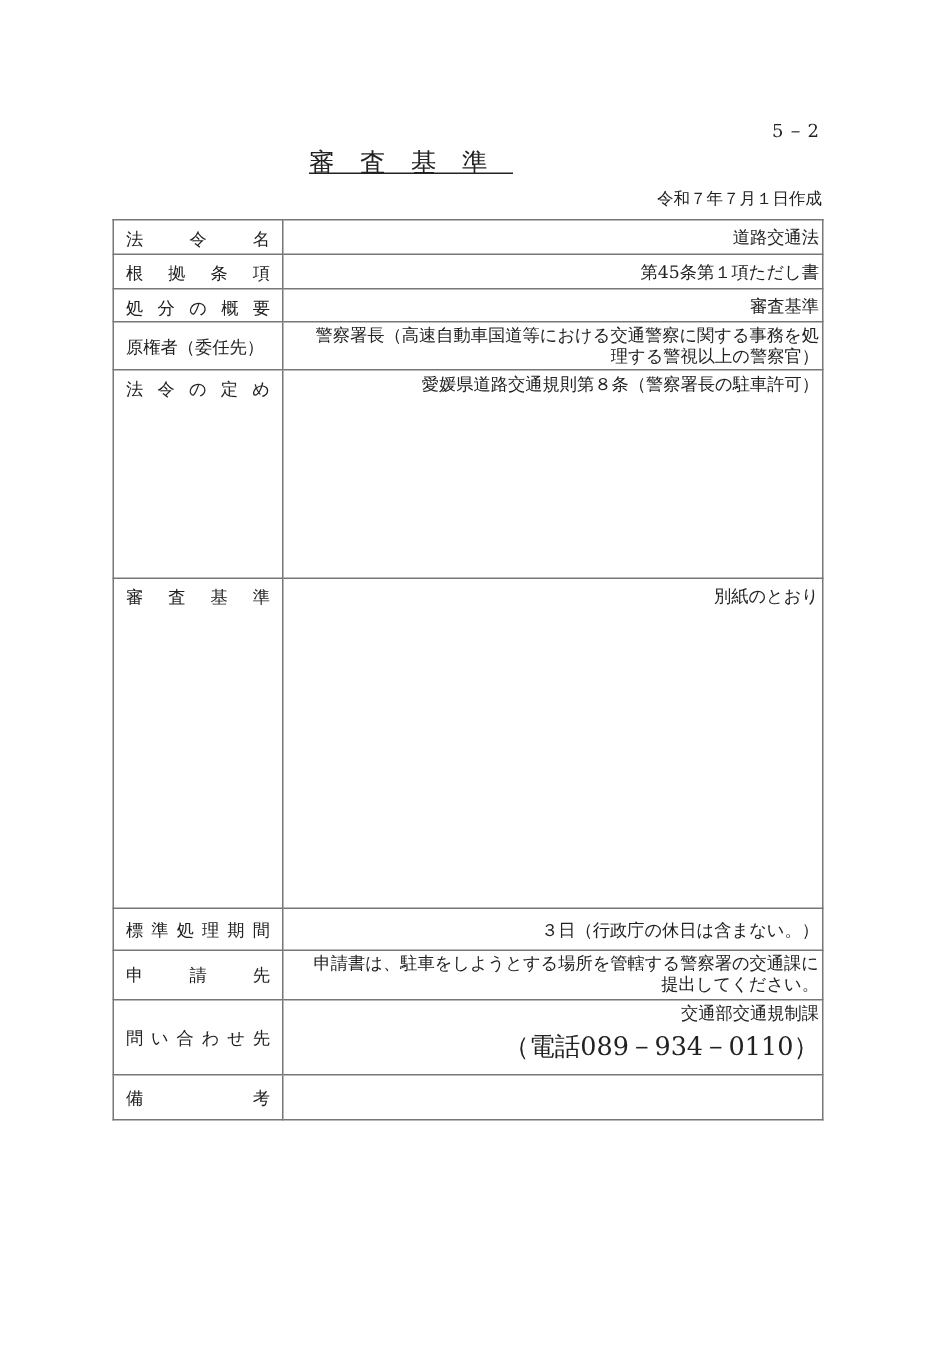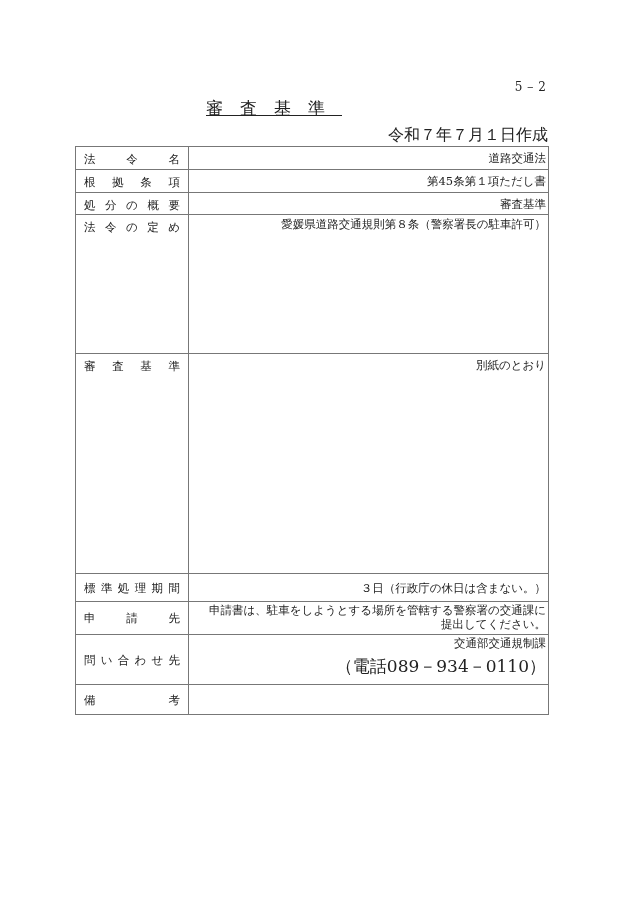--- a/index.html
+++ b/index.html
@@ -12,21 +12,21 @@
       position: absolute; right: 82px; top: 79px;
       font-size: 12px; letter-spacing: 2px; margin-left: 28px;
     }
     .doc-title {
       position: absolute; left: 0; width: 522px; top: 97px;
       text-align: center; font-size: 17px; letter-spacing: 17px; padding-left: 26px;
       box-sizing: border-box;
       text-decoration: underline;
     }
     .created-date {
-      position: absolute; right: 82px; top: 125px; font-size: 16px;
+      position: absolute; right: 82px; top: 125px; font-size: 11px;
     }
     table.review {
       position: absolute; left: 75px; top: 146px; width: 474px;
       border-collapse: collapse; table-layout: fixed;
     }
     table.review td {
       border: 1px solid #777; vertical-align: top; padding: 0; line-height: 14px;
     }
     td.label { width: 113px; padding: 5px 8px 0 8px !important; box-sizing: border-box; }
     td.label.vmid { vertical-align: middle; padding-top: 0 !important; }
@@ -75,20 +75,30 @@
       <div class="label-spread">
         <span>処</span>
         <span>分</span>
         <span>の</span>
         <span>概</span>
         <span>要</span>
       </div>
     </td>
     <td class="value">
       <p class="first-indent">審査基準</p>
+    </td>
+  </tr>
+  <tr style="height:32px">
+    <td class="label vmid">
+      <div class="label-spread">
+        <span>原権者（委任先）</span>
+      </div>
+    </td>
+    <td class="value" style="padding-top:1px !important">
+      <p class="first-indent">警察署長（高速自動車国道等における交通警察に関する事務を処理する警視以上の警察官）</p>
     </td>
   </tr>
   <tr style="height:139px">
     <td class="label">
       <div class="label-spread">
         <span>法</span>
         <span>令</span>
         <span>の</span>
         <span>定</span>
         <span>め</span>

